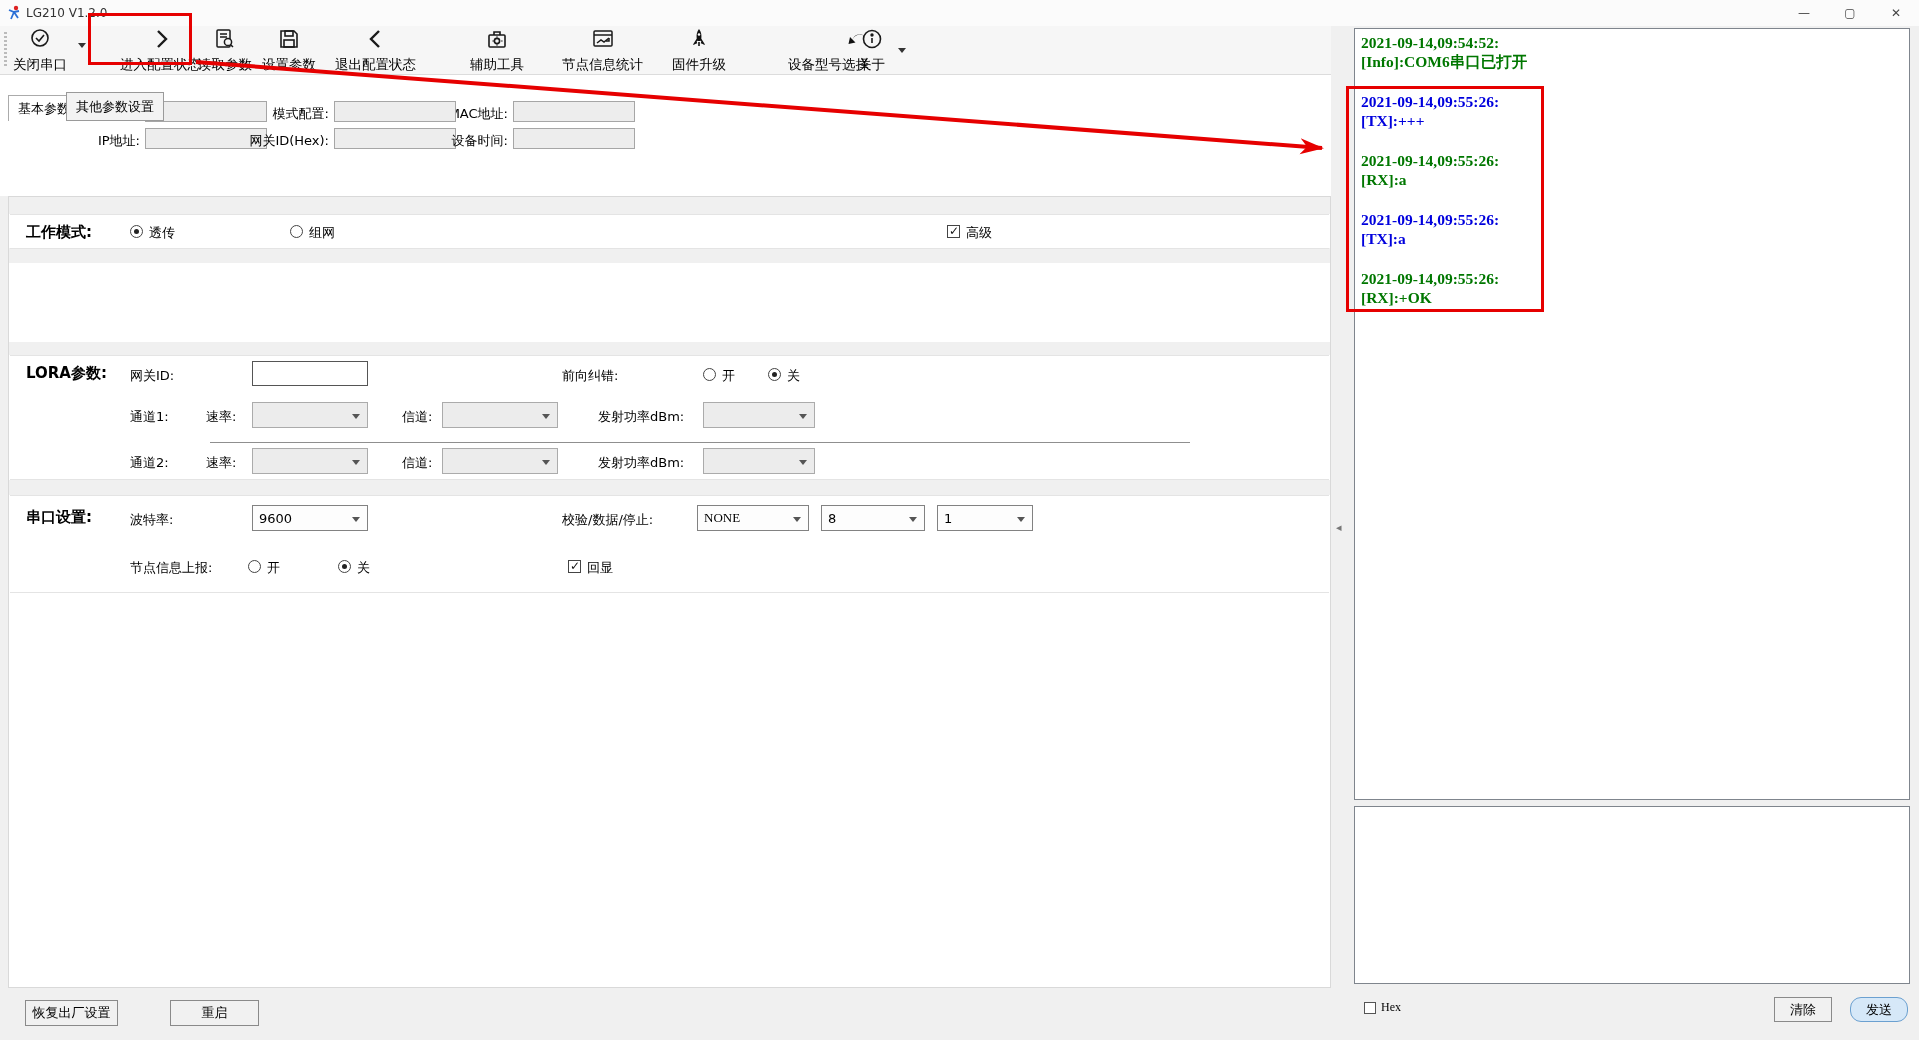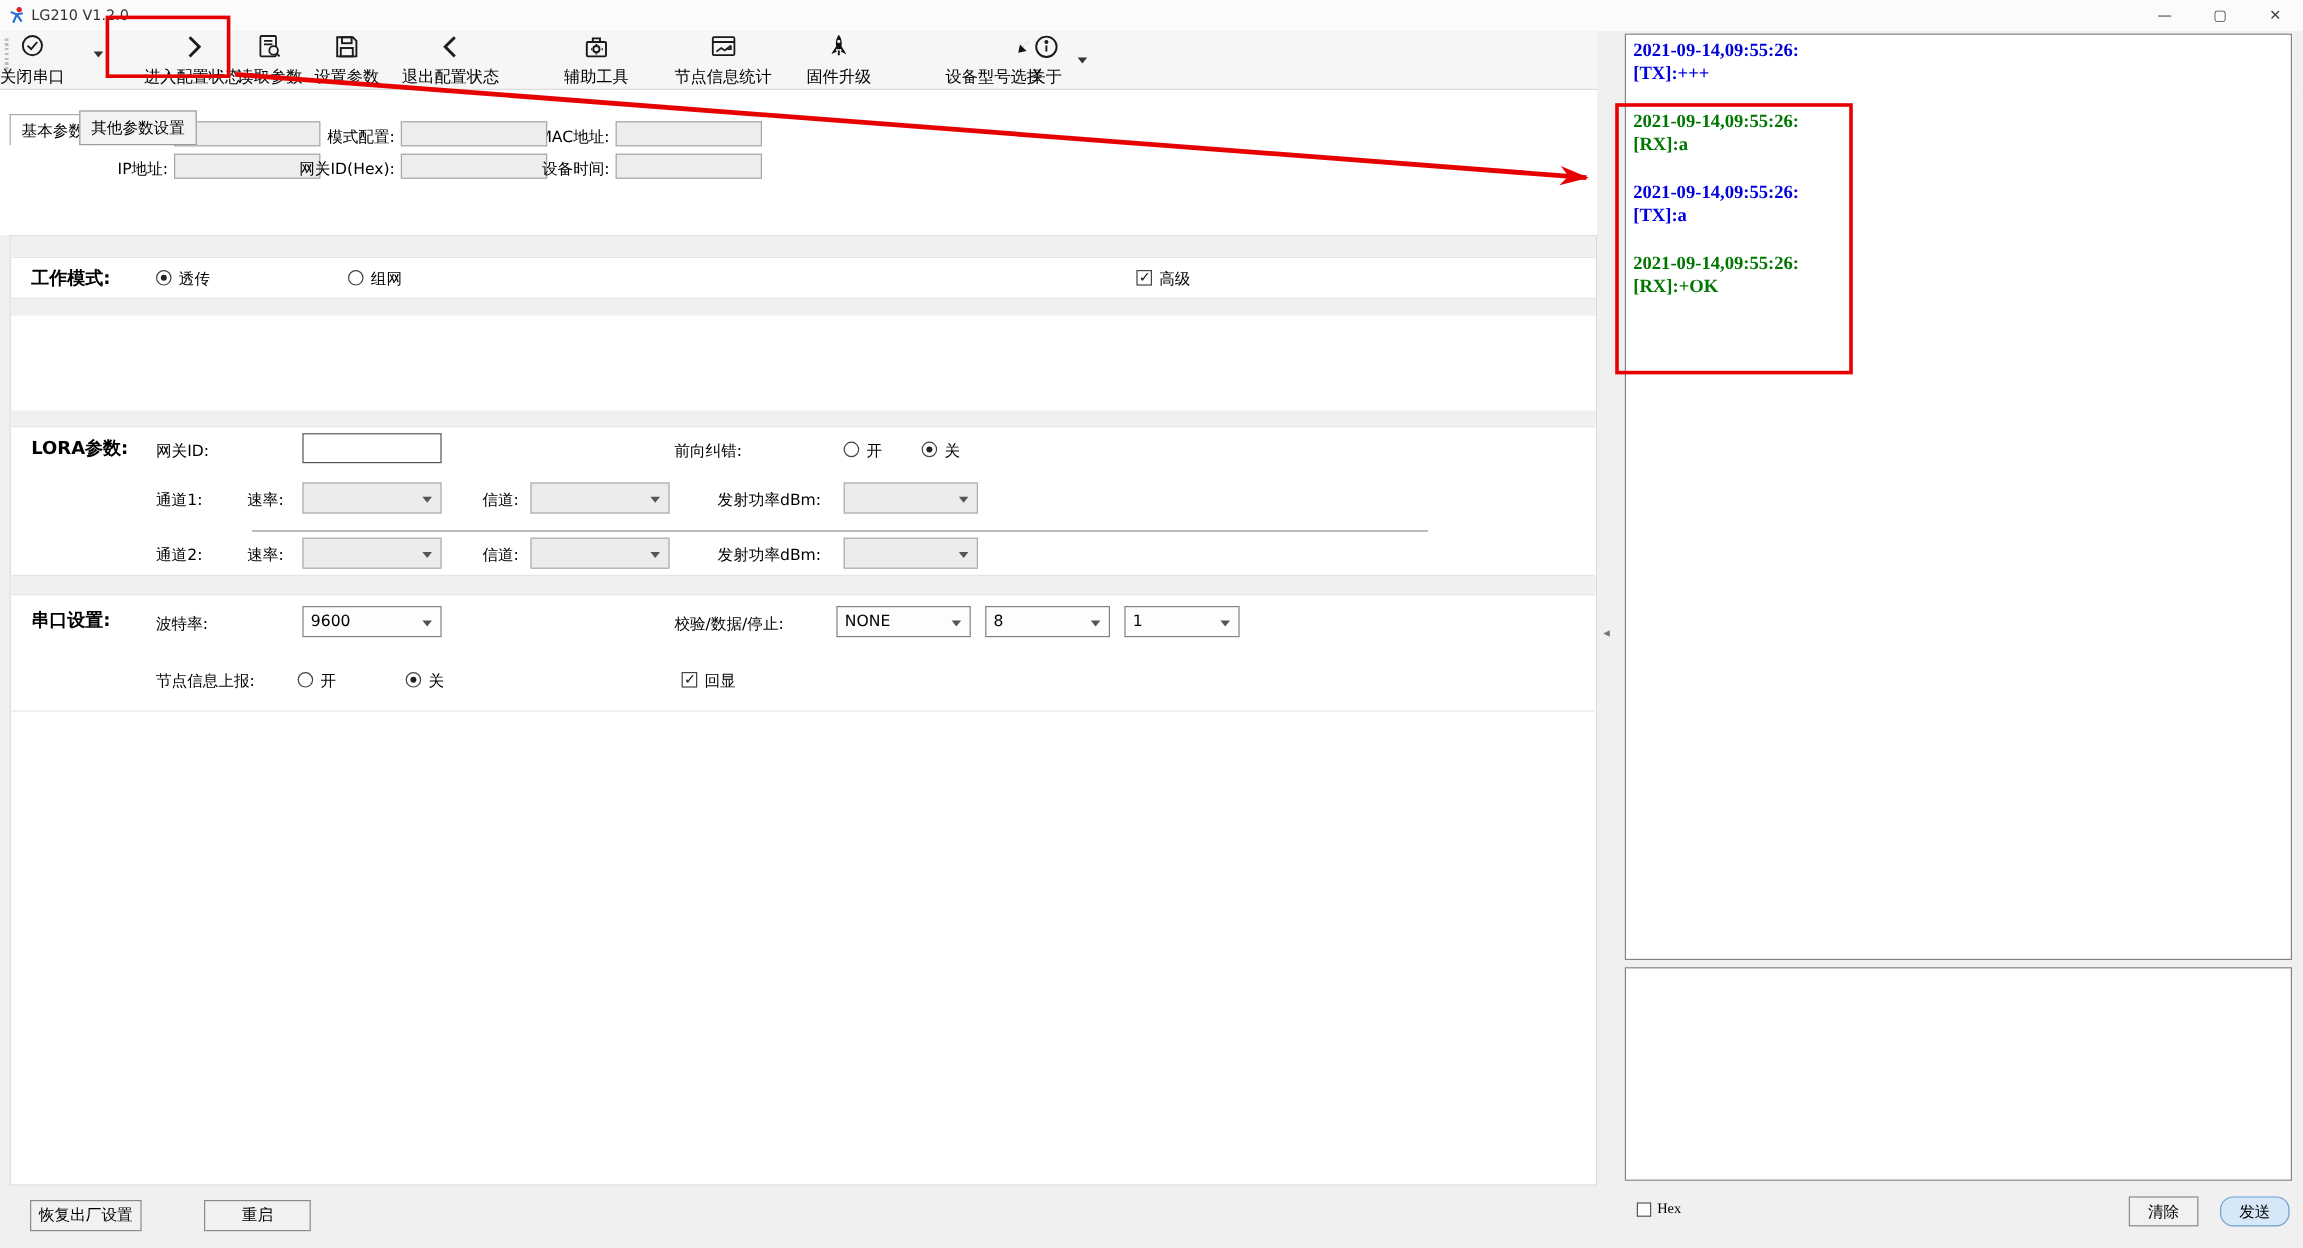--- a/index.html
+++ b/index.html
@@ -98,21 +98,21 @@
   <div class="wbtns">
     <div class="wbtn">—</div>
     <div class="wbtn">▢</div>
     <div class="wbtn">✕</div>
   </div>
 </div>
 
 <div class="toolbar">
   <div class="grip"></div>
 
-  <div class="titem" style="left:0;">
+  <div class="titem" style="left:13px;">
     <span>
       <svg width="24" height="24" viewBox="0 0 24 24" fill="none" stroke="#1a1a1a" stroke-width="1.6">
         <circle cx="12" cy="11" r="8"></circle>
           <path d="M8 11 l3 3 l5 -6"></path>
         </svg>
     </span>
     <span class="tlabel">关闭串口</span>
   </div>
   <span class="tcaret" style="left:78px;"></span>
 
@@ -294,21 +294,21 @@
   </div>
 
   <div class="band" style="top:298px; height:98px;">
     <div class="stitle" style="top:12px;">串口设置:</div>
     <span class="lbl" style="left:120px; top:15px;">波特率:</span>
     <div class="combo" style="left:242px; top:9px; width:116px;">
       <span>9600</span>
         <i class="caret"></i>
     </div>
     <span class="lbl" style="left:552px; top:15px;">校验/数据/停止:</span>
-    <div class="combo" style="left:687px; top:9px; width:112px;">
+    <div class="combo" style="left:687px; top:9px; width:112px;font-family:Liberation Serif, serif;">
       <span>NONE</span>
         <i class="caret"></i>
     </div>
     <div class="combo" style="left:811px; top:9px; width:104px;">
       <span>8</span>
         <i class="caret"></i>
     </div>
     <div class="combo" style="left:927px; top:9px; width:96px;">
       <span>1</span>
         <i class="caret"></i>
@@ -325,20 +325,21 @@
 </div>
 
 <div class="btn" style="left:25px; top:1000px; width:93px;text-align:center;">恢复出厂设置</div>
 <div class="btn" style="left:170px; top:1000px; width:89px;">重启</div>
 
 <div class="rightarea"></div>
 <span class="splitglyph">◂</span>
 
 <div class="logpanel">
   <div class="logtext">
+    <div class="logentry log-green"><span>2021-09-14,09:54:52:</span><br><span>[Info]:COM6串口已打开</span></div>
     <div class="logentry log-blue"><span>2021-09-14,09:55:26:</span><br><span>[TX]:+++</span></div>
     <div class="logentry log-green"><span>2021-09-14,09:55:26:</span><br><span>[RX]:a</span></div>
     <div class="logentry log-blue"><span>2021-09-14,09:55:26:</span><br><span>[TX]:a</span></div>
     <div class="logentry log-green"><span>2021-09-14,09:55:26:</span><br><span>[RX]:+OK</span></div>
   </div>
 </div>
 
 <div class="sendpanel"></div>
 
 <div class="hexrow">

